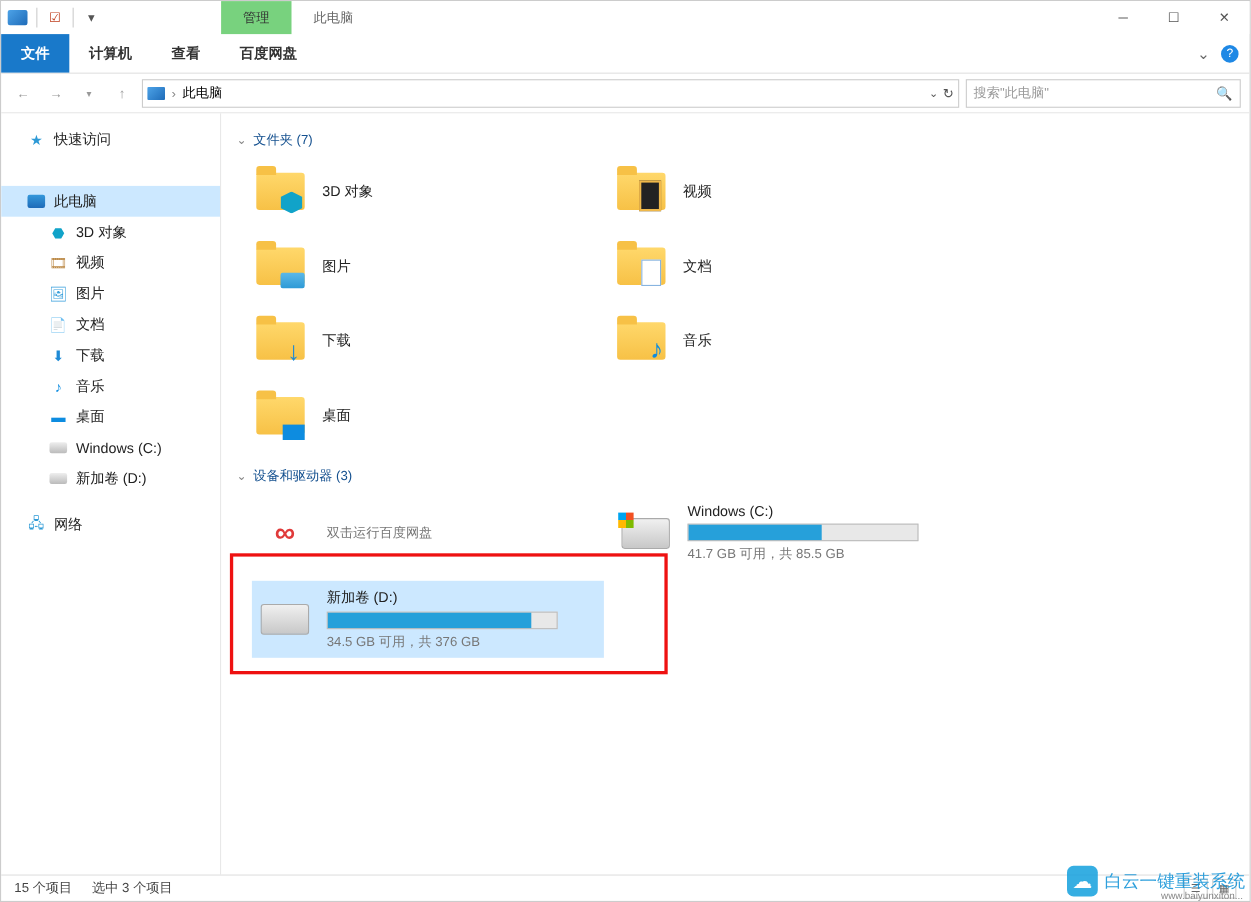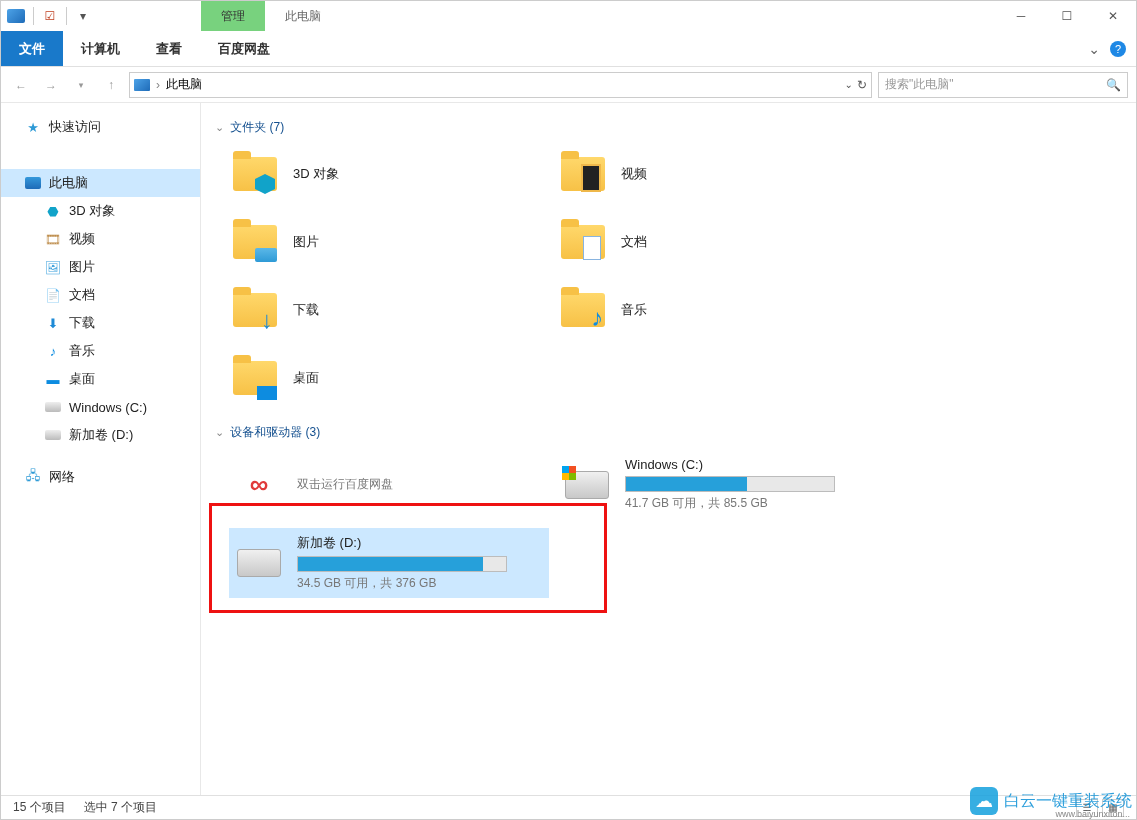--- a/index.html
+++ b/index.html
@@ -301,21 +301,21 @@
         </div>
       </div>
     </div>
 
     <div class="highlight-rect" style="left:8px; top:400px; width:398px; height:110px;"></div>
   </div>
 </div>
 
 <div class="statusbar">
   <span>15 个项目</span>
-  <span>选中 7 个项目</span>
+  <span>选中 3 个项目</span>
   <div class="status-right">
     <div class="view-btn">☰</div>
     <div class="view-btn">▦</div>
   </div>
 </div>
 
 <div class="watermark">
   <div class="wm-logo">☁</div>
   <span>白云一键重装系统</span>
 </div>

